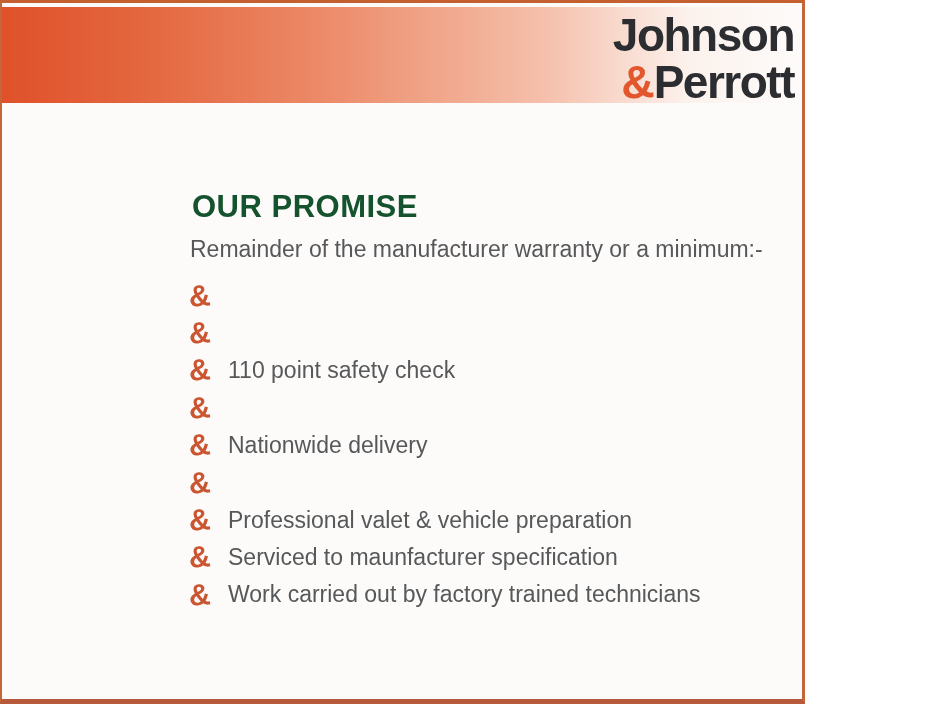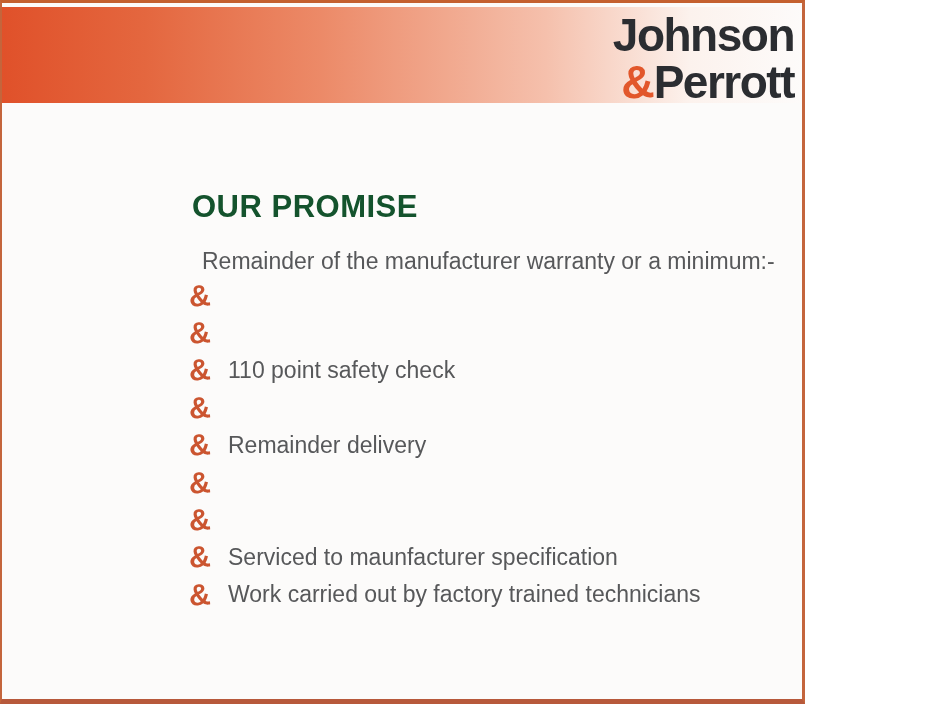--- a/index.html
+++ b/index.html
@@ -45,21 +45,21 @@
     top:181px;left:185px;
     margin:5px;
     font-size:31px;
     font-weight:bold;
     letter-spacing:0.5px;
     color:#14532d;
   }
   .content-sub{
     position:absolute;
     top:229px;left:184px;
-    margin:16px;
+    margin:4px;
     font-size:23px;
     color:#57585A;
     text-align:right;
   }
   .promise-list{
     position:absolute;
     top:274px;left:184px;
     margin:0;padding:0;
     list-style:none;
   }
@@ -111,27 +111,28 @@
     </li>
     <li>
       <span class="amp-bullet">&amp;</span>
       <span class="item-text">110 point safety check</span>
     </li>
     <li>
       <span class="amp-bullet">&amp;</span>
     </li>
     <li>
       <span class="amp-bullet">&amp;</span>
-      <span class="item-text">Remainder delivery</span>
+      <span class="item-text">Nationwide delivery</span>
     </li>
     <li>
       <span class="amp-bullet">&amp;</span>
     </li>
     <li>
       <span class="amp-bullet">&amp;</span>
+      <span class="item-text">Professional valet &amp; vehicle preparation</span>
     </li>
     <li>
       <span class="amp-bullet">&amp;</span>
       <span class="item-text">Serviced to maunfacturer specification</span>
     </li>
     <li>
       <span class="amp-bullet">&amp;</span>
       <span class="item-text">Work carried out by factory trained technicians</span>
     </li>
   </ul>

